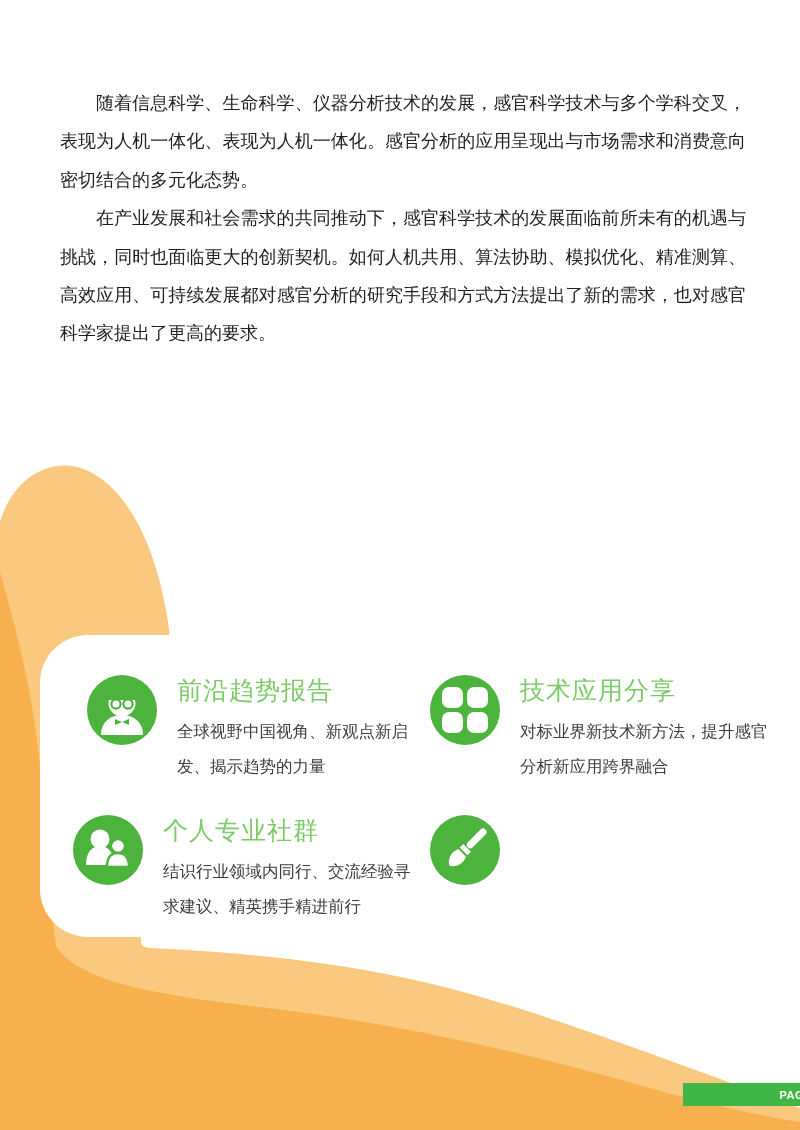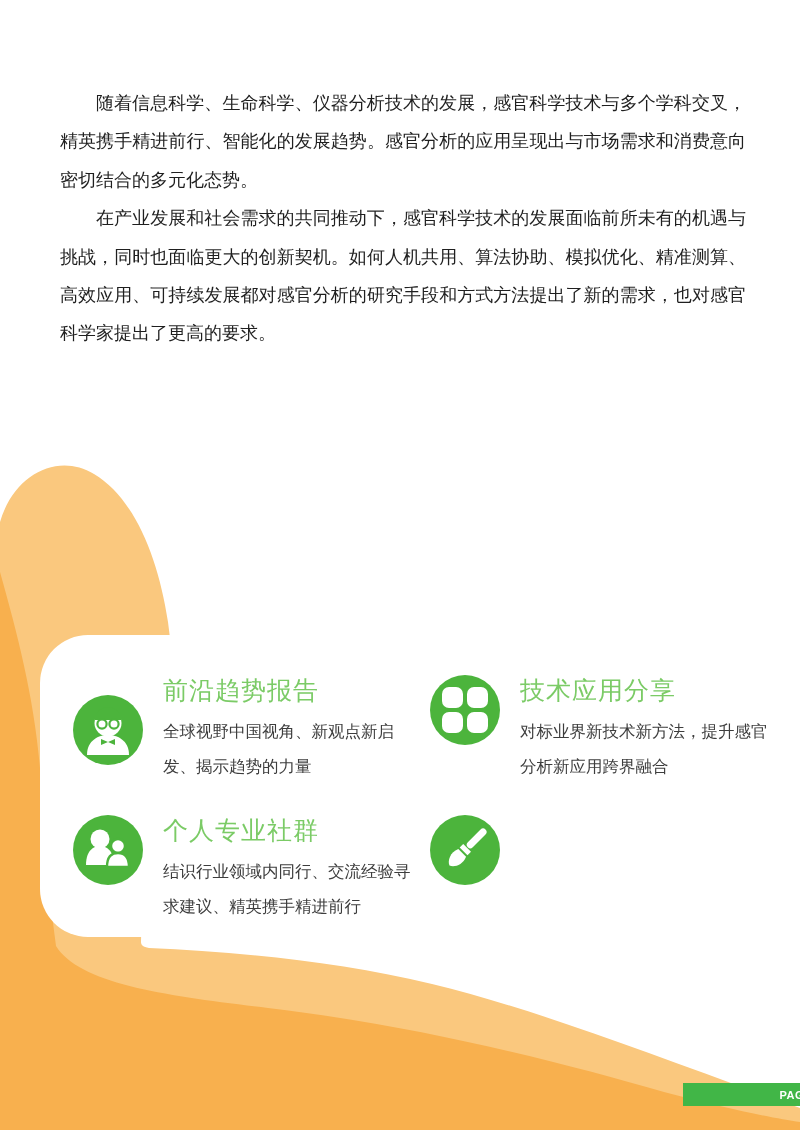--- a/index.html
+++ b/index.html
@@ -14,21 +14,21 @@
              text-align:justify;text-justify:inter-ideograph;}
   .body-text p{margin:0;text-indent:2em;}
   
   .card{position:absolute;left:40px;top:635px;width:722px;height:302px;
         background:#ffffff;border-radius:48px;z-index:1;}
   .feature{position:absolute;display:flex;align-items:flex-start;width:340px;}
   .feature .icon-wrap{flex:0 0 70px;width:70px;height:70px;}
   .feature .txt{margin-left:20px;width:250px;}
   .feature .f-title{font-size:25px;color:#7bcb66;font-weight:500;letter-spacing:1px;line-height:1.2;}
   .feature .f-desc{margin-top:9px;font-size:16.5px;line-height:35px;color:#3d3d3d;}
-  .f1{left:33px;top:40px;align-items:center;} .f2{left:390px;top:40px;}
+  .f1{left:47px;top:40px;} .f2{left:390px;top:40px;}
   .f3{left:33px;top:180px;} .f4{left:390px;top:180px;}
   
   .footer{position:absolute;z-index:2;padding-left:40px;}
   .f-square{left:683px;top:1083px;width:18px;height:23px;background:#41b647;}
   .f-bar1{left:709px;top:1083px;width:4px;height:23px;background:#41b647;}
   .f-bar2{left:717px;top:1083px;width:4px;height:23px;background:#41b647;}
   .f-banner{left:731px;top:1083px;width:66px;height:23px;background:#41b647;
             display:flex;align-items:center;justify-content:center;
             color:#ffffff;font-size:11px;font-weight:bold;letter-spacing:0.5px;}
 </style>
@@ -41,21 +41,21 @@
     <path fill="#fac87e" d="M0,522 C14,474 58,452 94,474 C134,498 158,556 168,622
          C177,685 171,742 160,802 C150,854 141,898 141,942
          C141,945 143,947 149,948 C240,952 340,962 432,984
          C540,1010 660,1058 800,1108 L800,1130 L0,1130 Z"></path>
     <path fill="#f8b04e" d="M0,572 C18,636 34,698 40,768 C45,828 48,888 56,946
          C80,985 170,996 268,1008 C420,1026 560,1062 664,1092
          C724,1108 772,1118 800,1122 L800,1130 L0,1130 Z"></path>
   </svg>
 
   <div class="body-text">
-    <p>随着信息科学、生命科学、仪器分析技术的发展，感官科学技术与多个学科交叉，精英携手精进前行、智能化的发展趋势。感官分析的应用呈现出与市场需求和消费意向密切结合的多元化态势。</p>
+    <p>随着信息科学、生命科学、仪器分析技术的发展，感官科学技术与多个学科交叉，表现为人机一体化、表现为人机一体化。感官分析的应用呈现出与市场需求和消费意向密切结合的多元化态势。</p>
     <p>在产业发展和社会需求的共同推动下，感官科学技术的发展面临前所未有的机遇与挑战，同时也面临更大的创新契机。如何人机共用、算法协助、模拟优化、精准测算、高效应用、可持续发展都对感官分析的研究手段和方式方法提出了新的需求，也对感官科学家提出了更高的要求。</p>
   </div>
 
   <div class="card">
 
     <div class="feature f1">
       <span class="icon-wrap">
         <svg viewBox="-35 -35 70 70" width="70" height="70">
           <circle r="35" fill="#4cb43c"></circle>
           <circle cx="0" cy="-7" r="13.5" fill="#ffffff"></circle>

